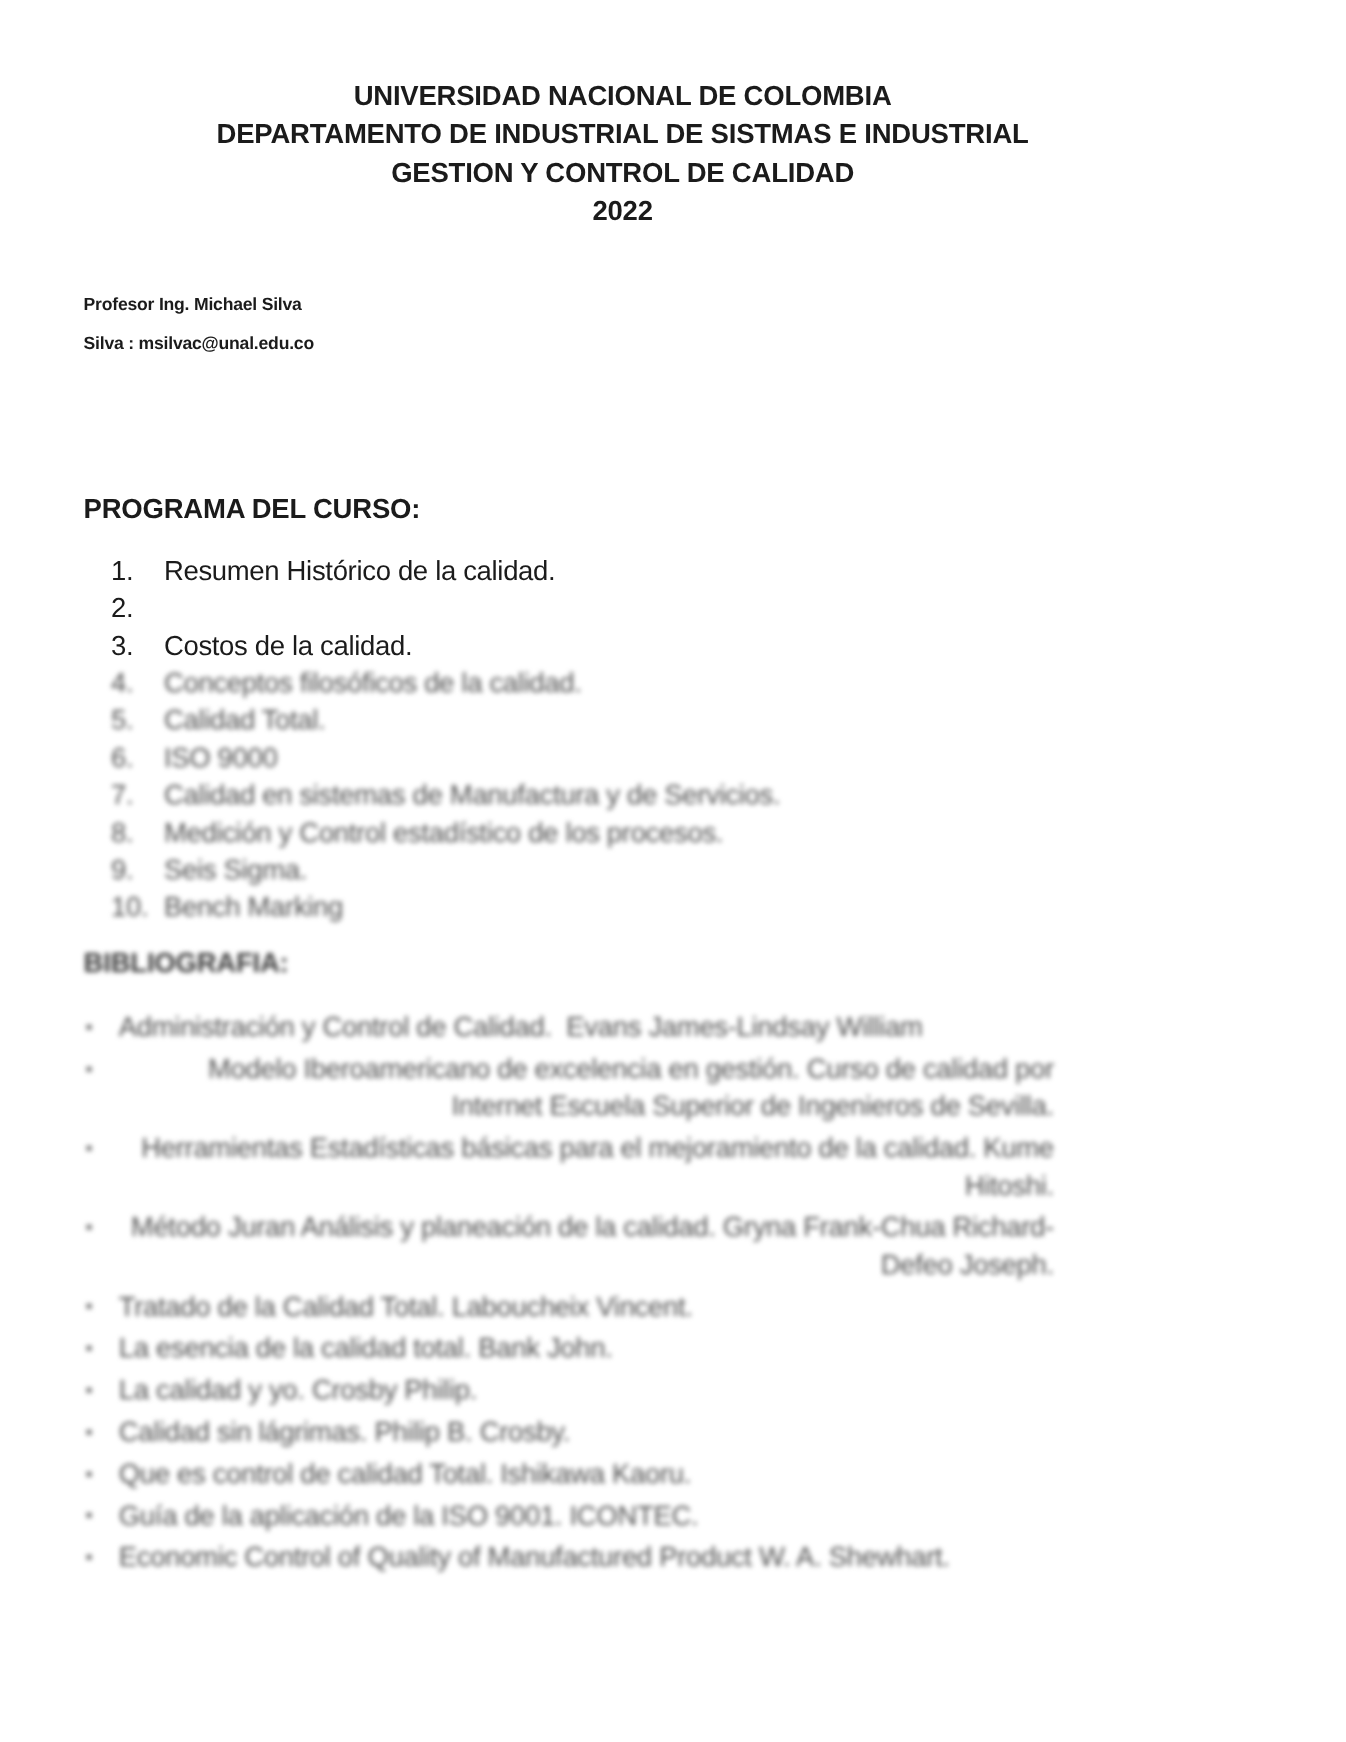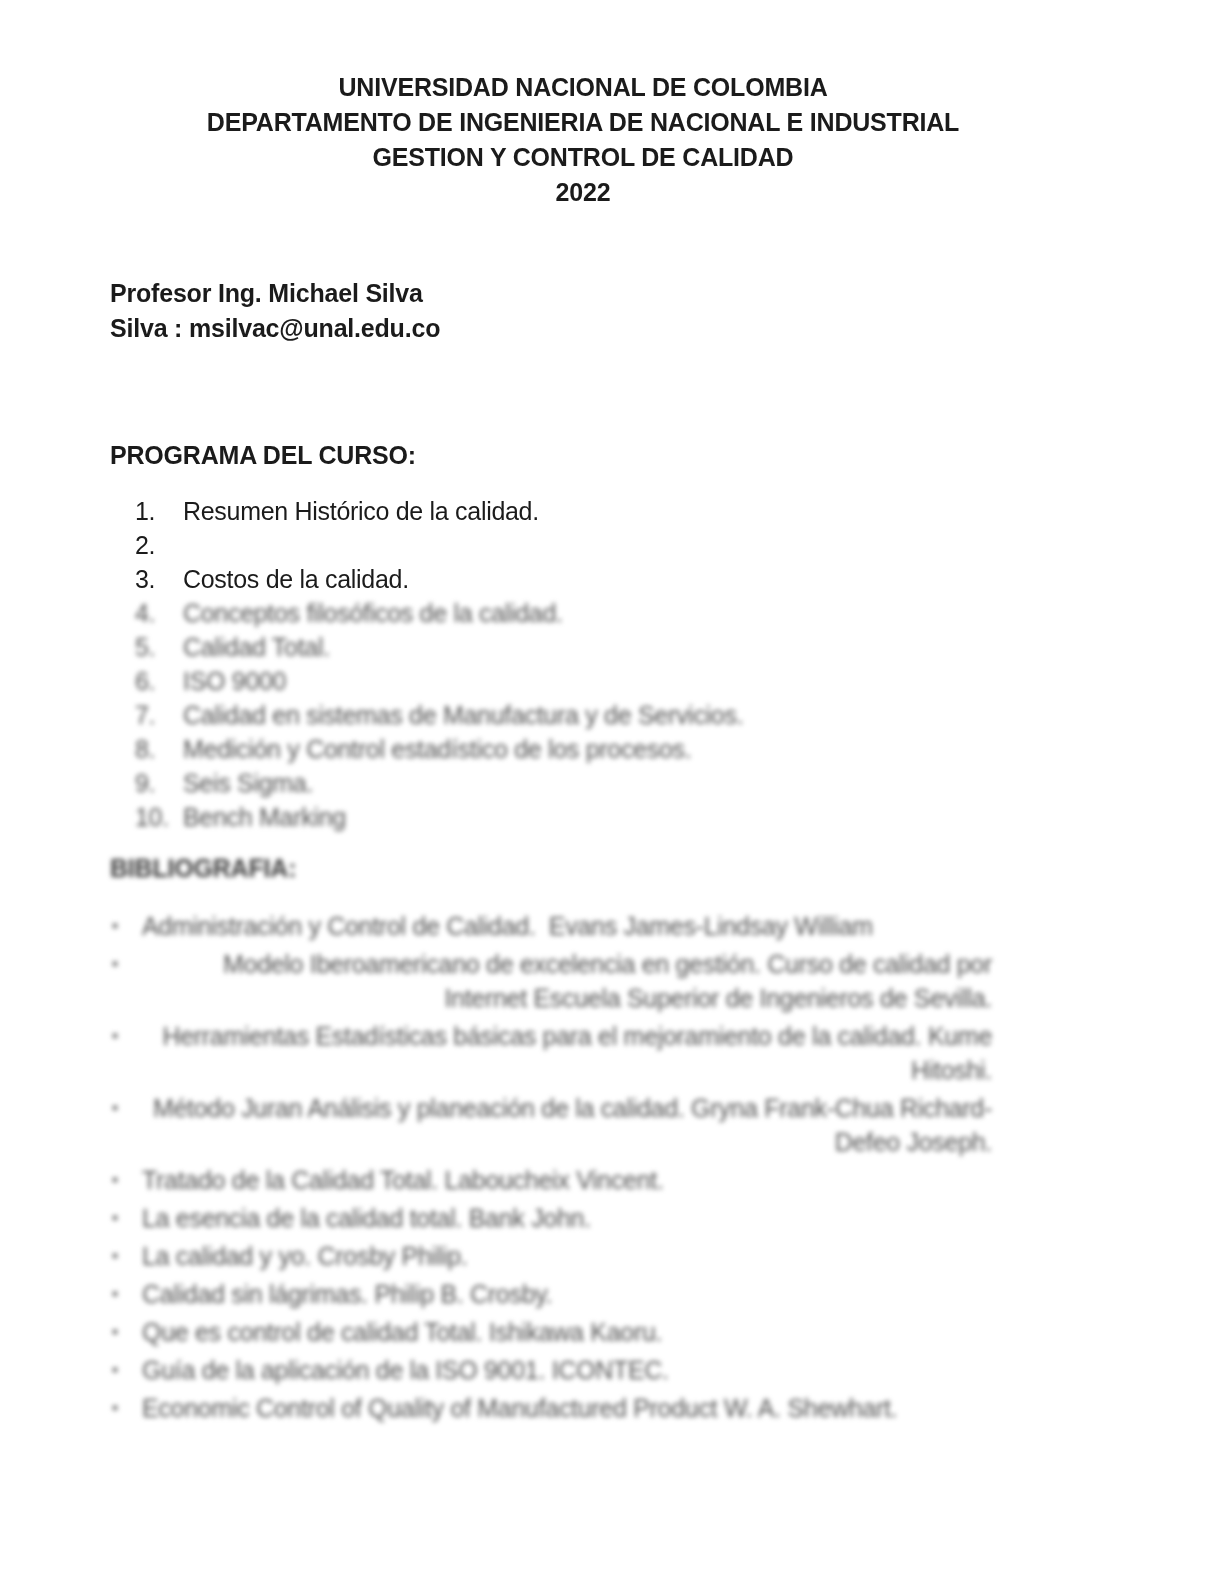--- a/index.html
+++ b/index.html
@@ -9,43 +9,43 @@
     height: 1584px;
     font-family: "Liberation Sans", sans-serif;
     color: #1b1b1b;
     position: relative;
     overflow: hidden;
   }
   .page {
     width: 1224px;
     height: 1584px;
     background: #ffffff;
-    padding: 70px 168px 0 110px;
+    padding: 70px 168px 0 76px;
   }
   .doc-header {
     text-align: center;
     font-weight: bold;
     font-size: 25px;
     line-height: 35px;
     letter-spacing: -0.2px;
   }
   .prof {
-    margin-top: 66px;
+    margin-top: 50px;
     font-weight: bold;
-    font-size: 25px;
+    font-size: 16px;
     line-height: 35px;
     letter-spacing: -0.2px;
   }
   .section-heading {
     font-weight: bold;
     font-size: 25px;
     line-height: 35px;
     letter-spacing: -0.2px;
   }
-  .program-heading { margin-top: 92px; }
+  .program-heading { margin-top: 116px; }
   .biblio-heading  { margin-top: 17px; color: #333333; }
   .plist {
     margin-top: 21px;
     padding-left: 25px;
     font-size: 25px;
     line-height: 34px;
     letter-spacing: -0.3px;
   }
   .p-item { display: flex; }
   .p-item .num { flex: 0 0 48px; }
@@ -72,21 +72,21 @@
     color: #3c3c3c;
   }
 </style>
 </head>
 <body>
 
 <div class="page">
 
   <header class="doc-header">
     <div>UNIVERSIDAD NACIONAL DE COLOMBIA</div>
-    <div>DEPARTAMENTO DE INGENIERIA DE NACIONAL E INDUSTRIAL</div>
+    <div>DEPARTAMENTO DE INDUSTRIAL DE SISTMAS E INDUSTRIAL</div>
     <div>GESTION Y CONTROL DE CALIDAD</div>
     <div>2022</div>
   </header>
 
   <section class="prof">
     <div>Profesor Ing. Michael Silva</div>
     <div>Silva : msilvac@unal.edu.co</div>
   </section>
 
   <section>

